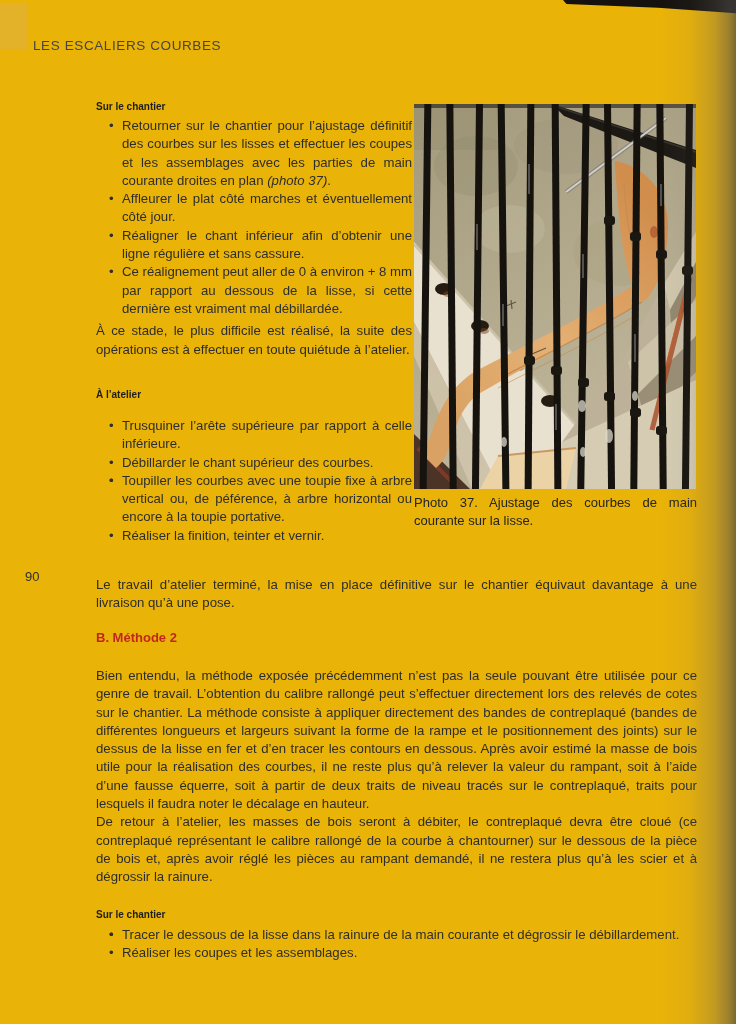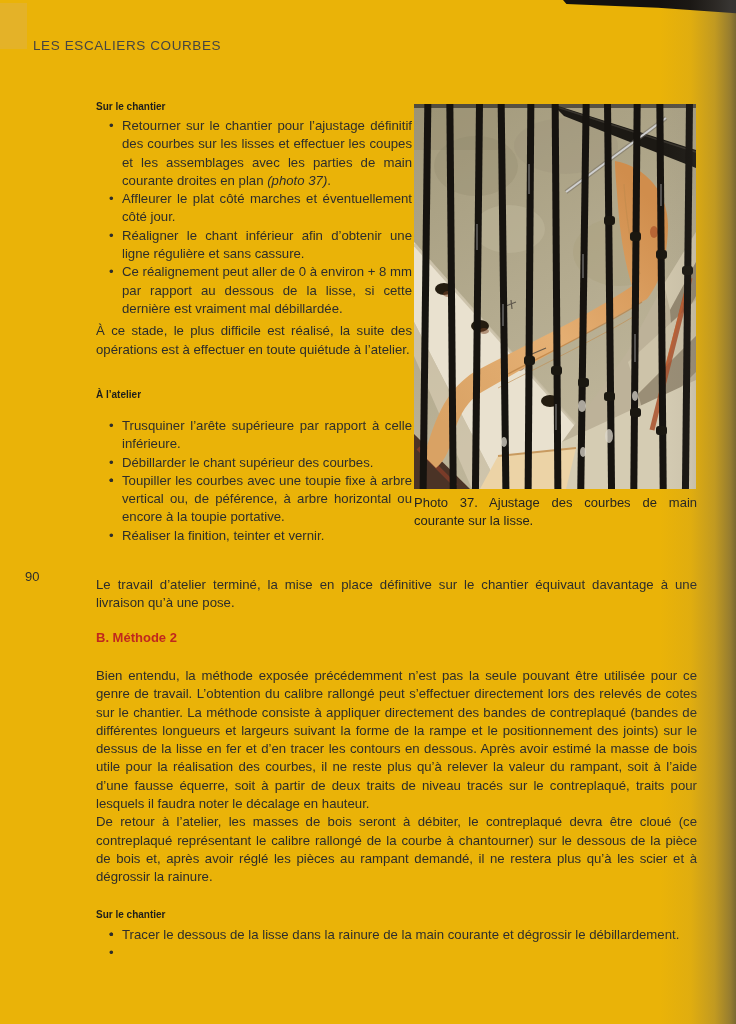--- a/index.html
+++ b/index.html
@@ -108,20 +108,21 @@
   <div class="fullw bullets" style="top:926px;">
     <div class="item">
       <span class="marker">•</span>
     </div>
     <div class="item">
       <span class="marker">•</span>
       <span>Tracer le dessous de la lisse dans la rainure de la main courante et dégrossir le débillardement.</span>
     </div>
     <div class="item">
       <span class="marker">•</span>
+      <span>Réaliser les coupes et les assemblages.</span>
     </div>
   </div>
 
   <figure class="photo-fig" style="margin:0;">
     <svg viewBox="0 0 282 385" aria-hidden="true">
       <defs>
         <linearGradient id="wallg" x1="0" y1="0" x2="0.35" y2="1">
           <stop offset="0" stop-color="#a39a7c"></stop>
           <stop offset="0.55" stop-color="#b3aa8e"></stop>
           <stop offset="1" stop-color="#bfb69b"></stop>

